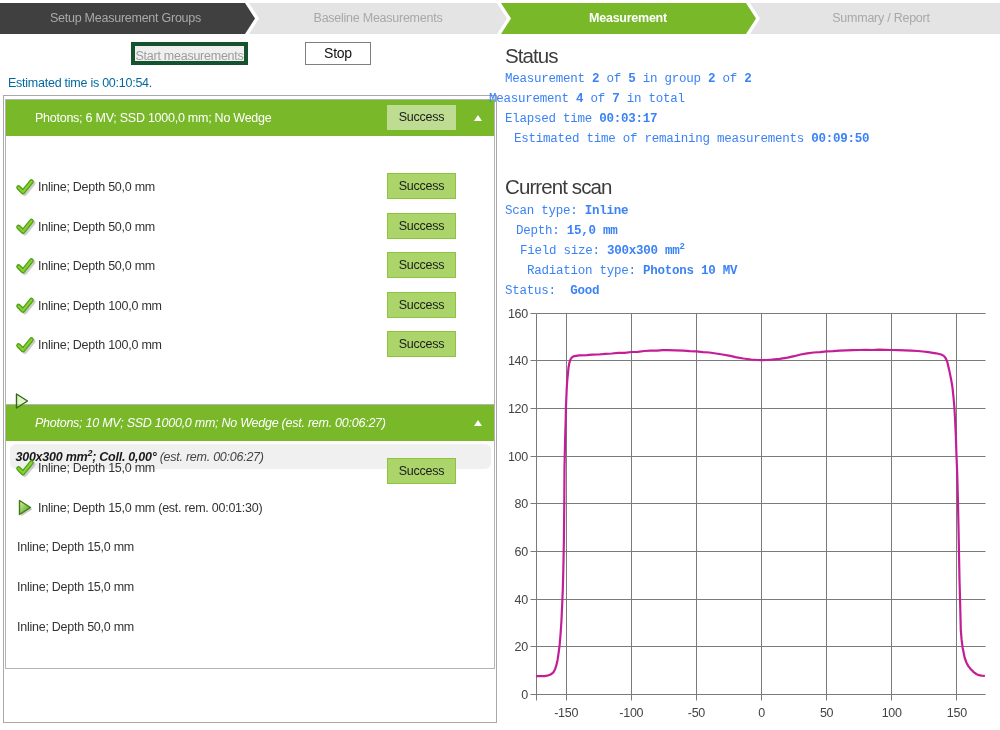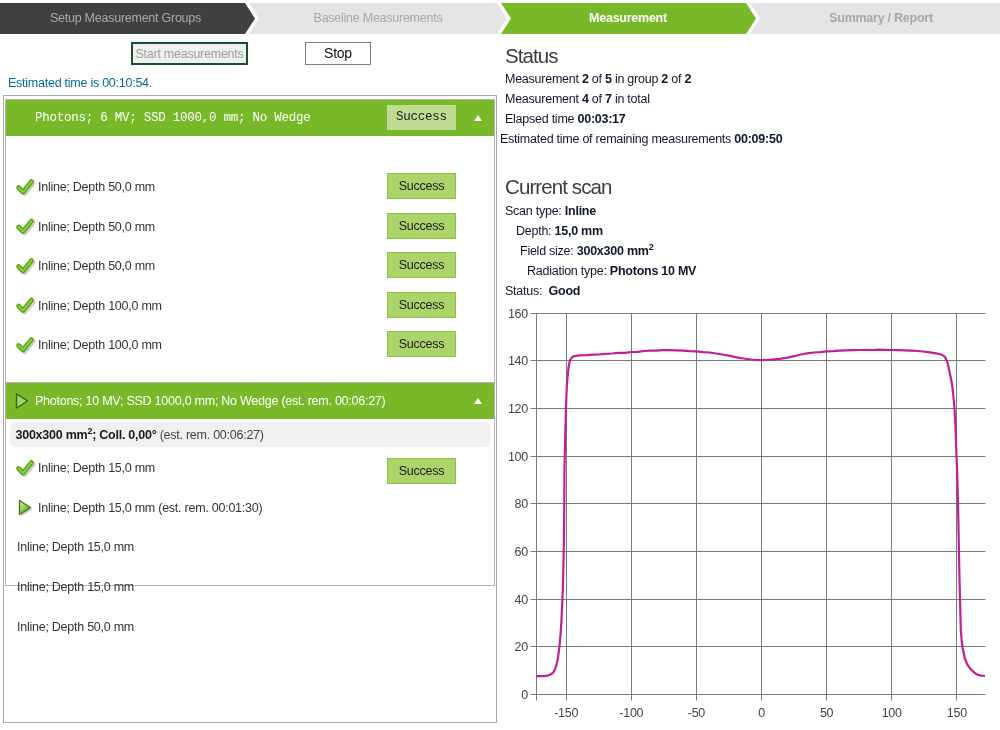--- a/index.html
+++ b/index.html
@@ -30,60 +30,60 @@
              font-size:12.5px; line-height:26px; padding-left:5.5px; color:#1a1a1a; }
   .rowtxt { position:absolute; font-size:12.5px; color:#333; white-space:nowrap; }
   .succ-row { position:absolute; left:381px; width:69px; height:26px; background:#abd46a;
               border:1px solid #8cc43e; color:#1c1c1c; font-size:12.5px; text-align:center;
               line-height:24px; }
   .succ-head { position:absolute; left:381px; top:5px; width:69px; height:25px; background:#bedc92;
                color:#1c1c1c; font-size:12.5px; text-align:center; line-height:25px; }
   .tri-up { position:absolute; width:0; height:0; border-left:4.5px solid transparent;
             border-right:4.5px solid transparent; border-bottom:6.5px solid #fff; }
   
-  .stat { position:absolute; font-size:12.5px; color:#0f172a; line-height:20px; white-space:nowrap; }
+  .stat { position:absolute; font-size:12.5px; color:#3b82f6; line-height:20px; white-space:nowrap;font-family:Liberation Mono, monospace; }
   .h1 { position:absolute; font-size:20.5px; color:#3c3c3c; letter-spacing:-0.9px; line-height:1; }
   sup { font-size:9px; line-height:0; position:relative; top:0.5px; vertical-align:super; }
 </style>
 </head>
 <body>
 
 <div class="seg seg1" style="text-indent:-4px;">Setup Measurement Groups</div>
 <div class="seg seg2">Baseline Measurements</div>
 <div class="seg seg3" style="text-indent:-1px;">Measurement</div>
-<div class="seg seg4" style="text-indent:12px;font-weight:bold;">Summary / Report</div>
+<div class="seg seg4" style="text-indent:12px;">Summary / Report</div>
 
 <div class="btn" style="left:131px; top:42px; width:117px; height:23px; background:#f0f0f0;
-     border:2px solid #14532d; color:#9d9d9d; line-height:21px;">Start measurements</div>
+     border:4px solid #14532d; color:#9d9d9d; line-height:21px;">Start measurements</div>
 <div class="btn" style="left:305px; top:42px; width:66px; height:23px; background:#fff;
      border:1px solid #7f7f7f; color:#111; line-height:21px; font-size:14px;">Stop</div>
 
 <div class="abs" style="left:8px; top:76px; font-size:12.5px; color:#0369a1;">Estimated time is 00:10:54.</div>
 
 <div class="outerpanel"></div>
 
-<div class="gbox" style="top:99px; height:344px;font-family:Liberation Mono, monospace;">
+<div class="gbox" style="top:99px; height:344px;">
   <div class="ghead"><span style="margin-left:29px;">Photons; 6 MV; SSD 1000,0 mm; No Wedge</span>
     <div class="succ-head">Success</div>
     <div class="tri-up" style="left:468px; top:15px;"></div>
   </div>
 </div>
 
 <div class="rowtxt" style="left:38px; top:180px;">Inline; Depth 50,0 mm</div>
 <div class="succ-row" style="left:387px; top:173px;">Success</div>
 <div class="rowtxt" style="left:38px; top:219.5px;">Inline; Depth 50,0 mm</div>
 <div class="succ-row" style="left:387px; top:212.5px;">Success</div>
 <div class="rowtxt" style="left:38px; top:259px;">Inline; Depth 50,0 mm</div>
 <div class="succ-row" style="left:387px; top:252px;">Success</div>
 <div class="rowtxt" style="left:38px; top:298.5px;">Inline; Depth 100,0 mm</div>
 <div class="succ-row" style="left:387px; top:291.5px;">Success</div>
 <div class="rowtxt" style="left:38px; top:338px;">Inline; Depth 100,0 mm</div>
 <div class="succ-row" style="left:387px; top:331px;">Success</div>
 
-<div class="gbox" style="top:382px; height:204px;">
+<div class="gbox" style="top:404px; height:265px;font-style:italic;">
   <div class="ghead"><span style="margin-left:29px;">Photons; 10 MV; SSD 1000,0 mm; No Wedge (est. rem. 00:06:27)</span>
     
     <div class="tri-up" style="left:468px; top:15px;"></div>
   </div>
   <div class="subhead" style="top:38.5px;border-radius:6px;"><b>300x300 mm<sup>2</sup>; Coll. 0,00°</b>&nbsp;<span style="color:#444;">(est. rem. 00:06:27)</span></div>
 </div>
 <div class="rowtxt" style="left:38px; top:461px;">Inline; Depth 15,0 mm</div>
 <div class="succ-row" style="left:387px; top:458px;">Success</div>
 <div class="rowtxt" style="left:38px; top:500.5px;">Inline; Depth 15,0 mm (est. rem. 00:01:30)</div>
 <div class="rowtxt" style="left:17px; top:540px;">Inline; Depth 15,0 mm</div>
@@ -113,23 +113,23 @@
   <use href="#check" x="16" y="258"></use>
   <use href="#check" x="16" y="297.5"></use>
   <use href="#check" x="16" y="337"></use>
   <use href="#playhead" x="15" y="393"></use>
   <use href="#check" x="16" y="460"></use>
   <use href="#play" x="18" y="499.5"></use>
 </svg>
 
 <div class="h1" style="left:505px; top:45.5px;text-align:right;">Status</div>
 <div class="stat" style="left:505px; top:69px;">Measurement <b>2</b> of <b>5</b> in group <b>2</b> of <b>2</b></div>
-<div class="stat" style="left:505px; top:89px;">Measurement <b>4</b> of <b>7</b> in total</div>
+<div class="stat" style="left:489px; top:89px;">Measurement <b>4</b> of <b>7</b> in total</div>
 <div class="stat" style="left:505px; top:109px;">Elapsed time <b>00:03:17</b></div>
-<div class="stat" style="left:500px; top:129px;">Estimated time of remaining measurements <b>00:09:50</b></div>
+<div class="stat" style="left:514px; top:129px;">Estimated time of remaining measurements <b>00:09:50</b></div>
 
 <div class="h1" style="left:505px; top:176.5px;">Current scan</div>
 <div class="stat" style="left:505px; top:201px;">Scan type: <b>Inline</b></div>
 <div class="stat" style="left:505px; top:221px;margin-left:11px;">Depth: <b>15,0 mm</b></div>
 <div class="stat" style="left:505px; top:241px;margin-left:15px;">Field size: <b>300x300 mm<sup>2</sup></b></div>
 <div class="stat" style="left:505px; top:261px;margin-left:22px;">Radiation type: <b>Photons 10 MV</b></div>
 <div class="stat" style="left:505px; top:281px;">Status:&nbsp; <b>Good</b></div>
 
 <svg class="abs" style="left:500px; top:300px;" width="500" height="430" viewBox="0 0 500 430">
   <g id="chartgrid">

